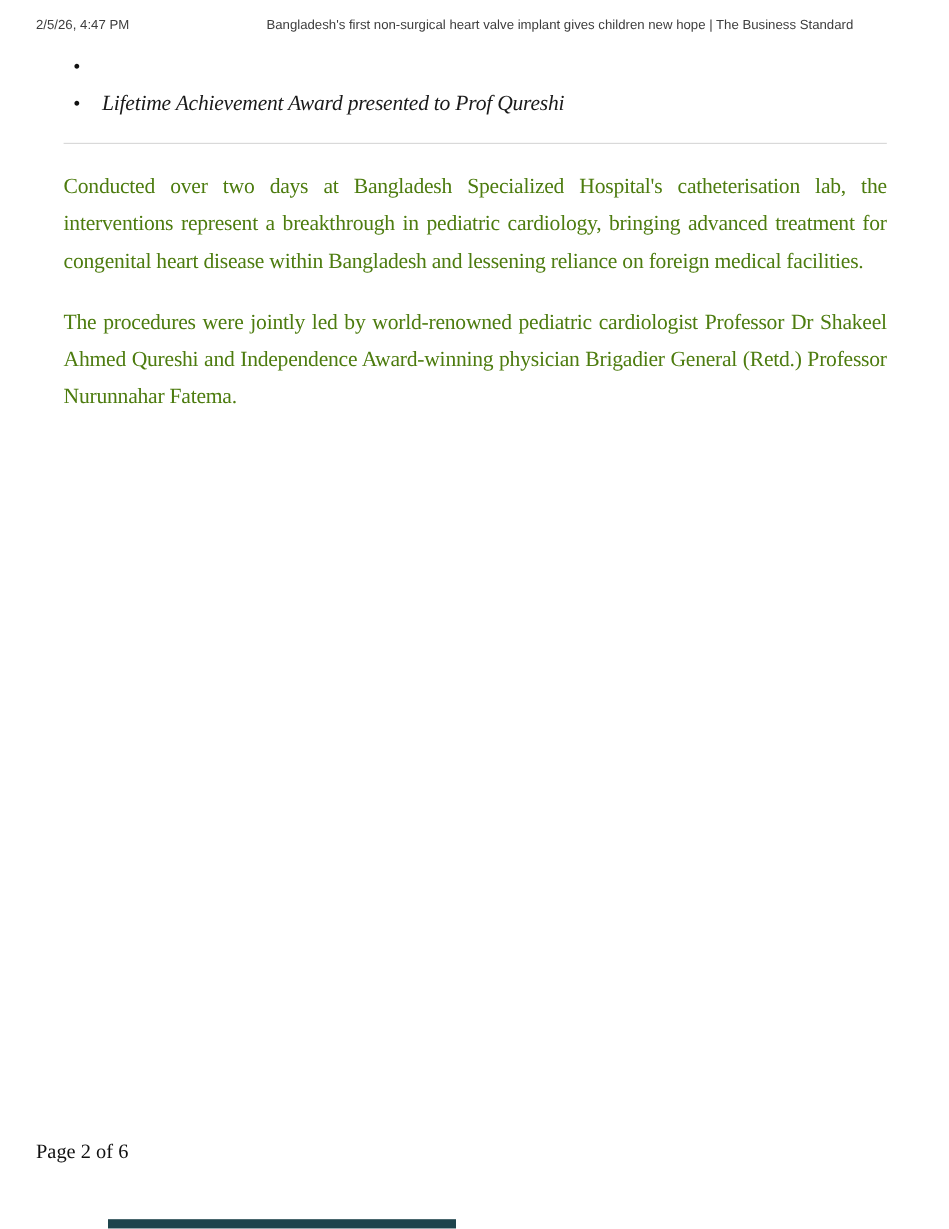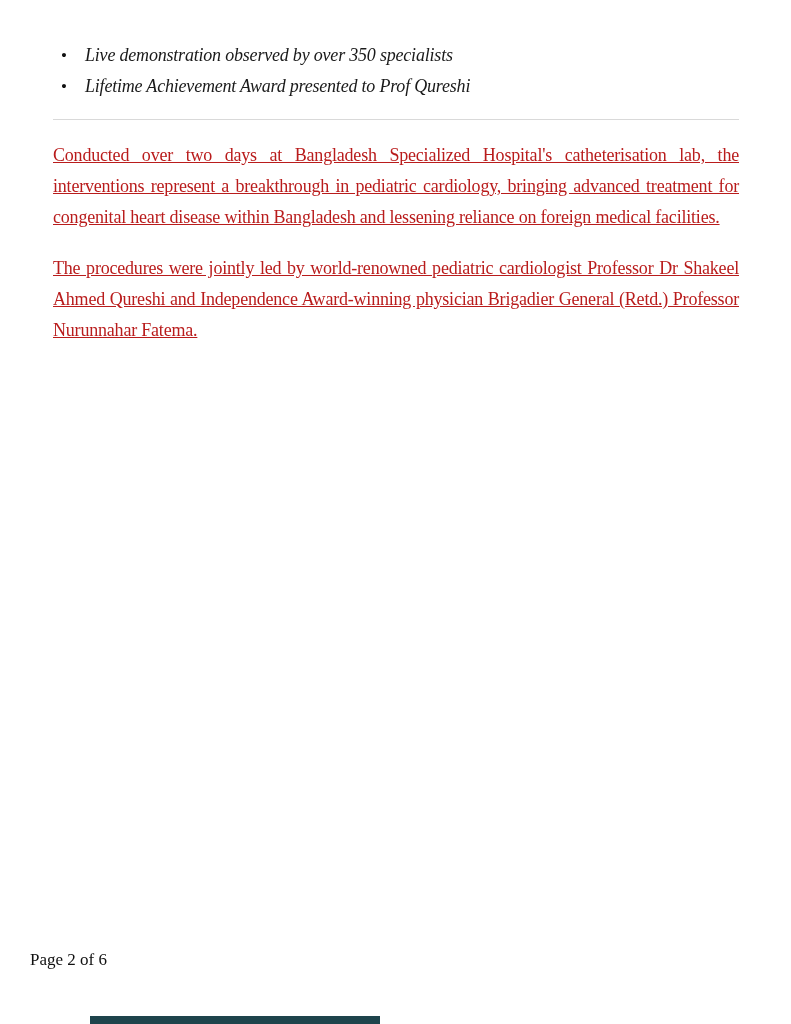--- a/index.html
+++ b/index.html
@@ -88,22 +88,21 @@
     color: #000000;
   }
 
   .body-paragraph {
     margin: 20px 0 0 0;
     font-size: 18px;
     font-weight: 400;
     line-height: 31px;
     letter-spacing: -0.2px;
     text-align: justify;
-    color: #b91c1c;
-    text-decoration: underline;
+    color: #4d7c0f;
   }
 
   
   .print-footer {
     position: absolute;
     left: 30px;
     top: 950px;
     font-family: "Liberation Serif", serif;
     font-size: 17px;
     color: #111111;
@@ -117,27 +116,30 @@
     width: 290px;
     height: 8px;
     background: #1e444c;
   }
 </style>
 </head>
 <body>
 
 <div class="page">
 
+  <div class="print-header">
+    <span class="datetime">2/5/26, 4:47 PM</span>
+    <span class="doc-title">Bangladesh's first non-surgical heart valve implant gives children new hope | The Business Standard</span>
+  </div>
 
   <div class="content">
 
     <ul class="bullet-list">
       <li class="bullet-item">
         <span class="bullet-glyph">•</span>
-        <span>Live demonstration observed by over 350 specialists</span>
       </li>
       <li class="bullet-item">
         <span class="bullet-glyph">•</span>
         <span>Lifetime Achievement Award presented to Prof Qureshi</span>
       </li>
     </ul>
 
     <hr class="divider">
 
 

